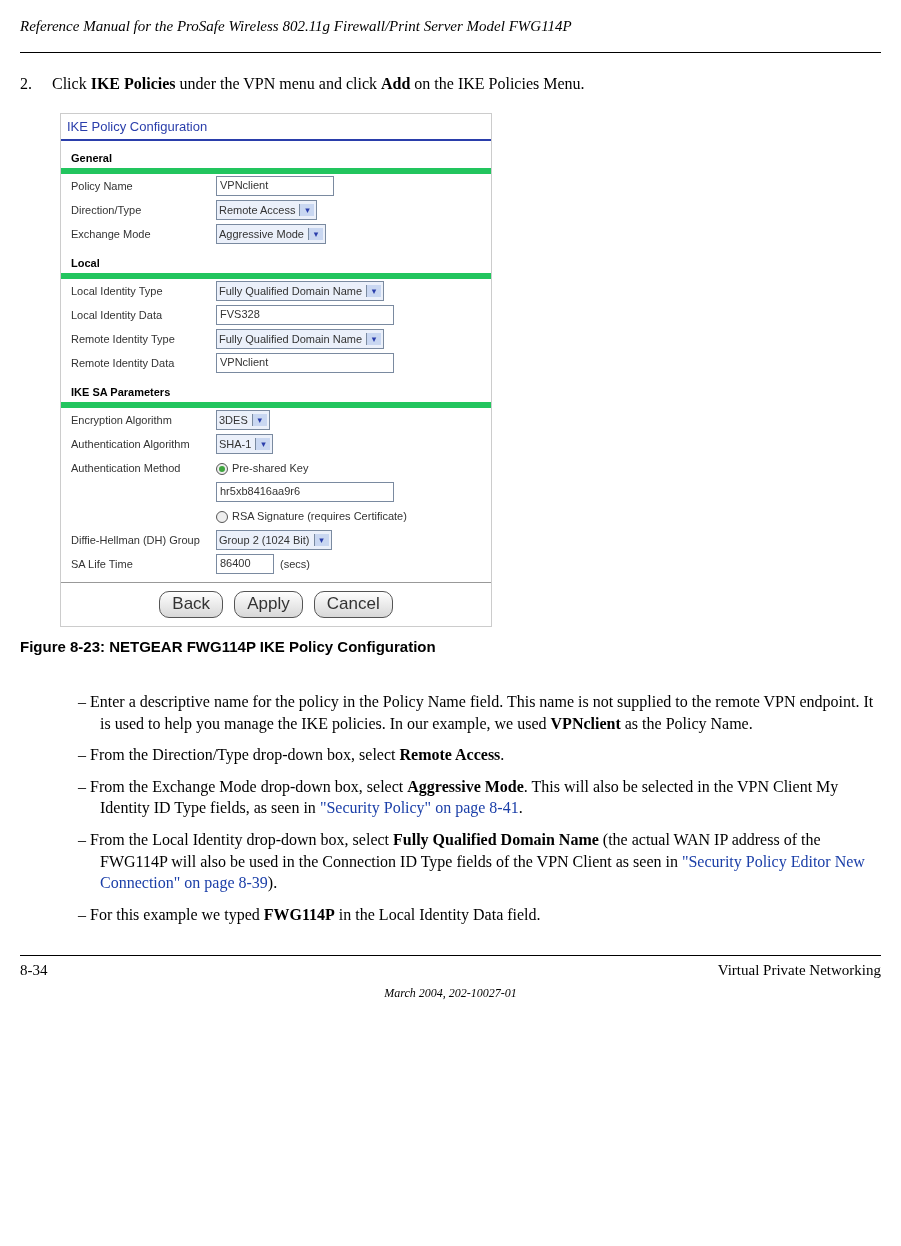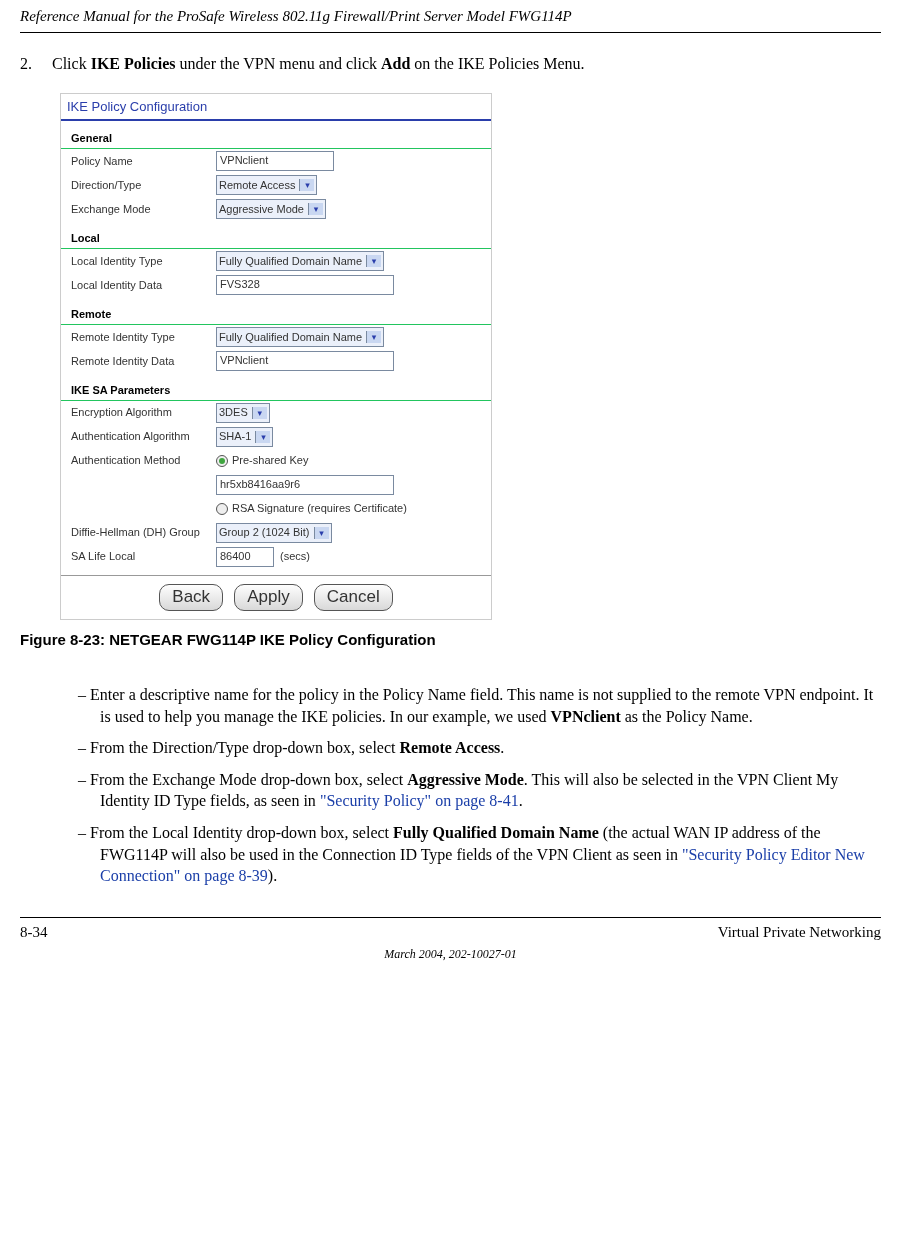--- a/index.html
+++ b/index.html
@@ -8,21 +8,21 @@
     color: #000;
     margin: 0;
     padding: 0 20px;
     width: 861px;
     line-height: 1.35;
   }
   .page-header {
     font-style: italic;
     font-size: 15px;
     border-bottom: 1px solid #000;
-    padding: 6px 0;
+    padding: 16px 0;
     margin-bottom: 20px;
   }
   .step-line {
     margin: 10px 0 18px 0;
   }
   .step-num {
     display: inline-block;
     width: 28px;
   }
   .figure-block {
@@ -42,21 +42,21 @@
     padding: 4px 6px;
   }
   .fig-sep {
     border-top: 2px solid #2a3eab;
     margin: 0 0 6px 0;
   }
   .section-h {
     font-weight: bold;
     color: #000;
     padding: 4px 10px 2px 10px;
-    border-bottom: 1px solid #22c55e;
+    border-bottom: 6px solid #22c55e;
     margin-top: 6px;
   }
   .row {
     display: flex;
     align-items: center;
     padding: 2px 10px;
     min-height: 20px;
   }
   .lbl {
     width: 145px;
@@ -190,21 +190,20 @@
     <span class="sel">
         <span>Fully Qualified Domain Name</span>
         <span class="arrow">▾</span>
       </span>
   </div>
   <div class="row">
     <span class="lbl">Local Identity Data</span>
     <span class="inp w2">FVS328</span>
   </div>
 
-  <div class="section-h">Remote</div>
   <div class="row">
     <span class="lbl">Remote Identity Type</span>
     <span class="sel">
         <span>Fully Qualified Domain Name</span>
         <span class="arrow">▾</span>
       </span>
   </div>
   <div class="row">
     <span class="lbl">Remote Identity Data</span>
     <span class="inp w2">VPNclient</span>
@@ -238,38 +237,39 @@
     <span><span class="radio-dot"></span><span>RSA Signature (requires Certificate)</span></span>
   </div>
   <div class="row">
     <span class="lbl">Diffie-Hellman (DH) Group</span>
     <span class="sel">
         <span>Group 2 (1024 Bit)</span>
         <span class="arrow">▾</span>
       </span>
   </div>
   <div class="row">
-    <span class="lbl">SA Life Local</span>
+    <span class="lbl">SA Life Time</span>
     <span class="inp w3">86400</span>
     <span style="margin-left:6px">(secs)</span>
   </div>
 
   <div class="btnrow">
     <span class="btn">Back</span>
     <span class="btn">Apply</span>
     <span class="btn">Cancel</span>
   </div>
 </div>
 
 <div class="fig-caption">Figure 8-23:  NETGEAR FWG114P IKE Policy Configuration</div>
 
 <ul class="dash">
   <li><span>Enter a descriptive name for the policy in the Policy Name field. This name is not supplied to the remote VPN endpoint. It is used to help you manage the IKE policies. In our example, we used </span><b>VPNclient</b><span> as the Policy Name.</span></li>
   <li><span>From the Direction/Type drop-down box, select </span><b>Remote Access</b><span>.</span></li>
   <li><span>From the Exchange Mode drop-down box, select </span><b>Aggressive Mode</b><span>. This will also be selected in the VPN Client My Identity ID Type fields, as seen in </span><span class="link">"Security Policy" on page 8-41</span><span>.</span></li>
   <li><span>From the Local Identity drop-down box, select </span><b>Fully Qualified Domain Name</b><span> (the actual WAN IP address of the FWG114P will also be used in the Connection ID Type fields of the VPN Client as seen in </span><span class="link">"Security Policy Editor New Connection" on page 8-39</span><span>).</span></li>
+  <li><span>For this example we typed </span><b>FWG114P</b><span> in the Local Identity Data field.</span></li>
 </ul>
 
 <div class="footer-rule">
   <span>8-34</span>
   <span>Virtual Private Networking</span>
 </div>
 <div class="footer-center">March 2004, 202-10027-01</div>
 
 </body></html>

